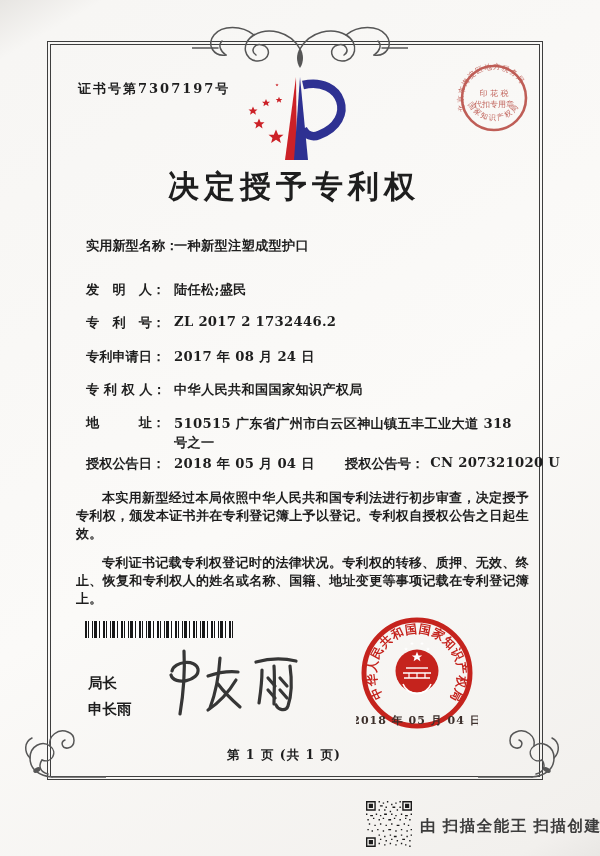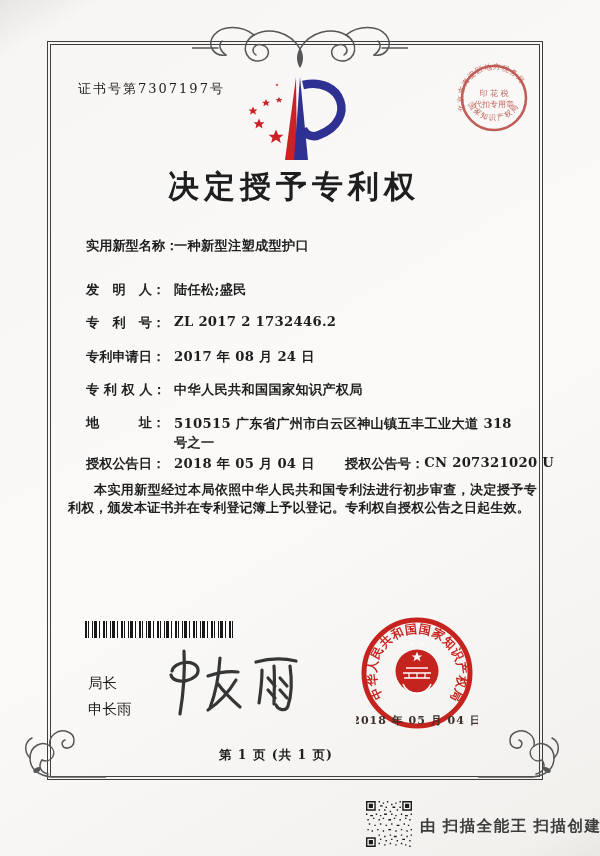--- a/index.html
+++ b/index.html
@@ -6,42 +6,42 @@
   body{
     width:600px;height:856px;position:relative;overflow:hidden;
     background:linear-gradient(150deg,#e7e5e2 0%,#f7f6f4 5%,#fbfaf8 55%,#f2f0ed 96%,#e9e7e4 100%);
     font-family:"DejaVu Serif","Liberation Serif",serif;color:#1e1e1e;
   }
   .abs{position:absolute}
   .frame{
     left:50px;top:44px;width:488px;height:731px;
     border:1.6px solid #3e3e3e;outline:1px solid #3e3e3e;outline-offset:2.5px;
   }
-  .certno{left:78px;top:80px;font-size:13px;font-weight:400;letter-spacing:2px}
+  .certno{left:78px;top:80px;font-size:13px;font-weight:700;letter-spacing:2px}
   .logo{left:236px;top:74px;width:128px;height:90px}
   .title{left:50px;top:166px;width:488px;text-align:center;font-size:31px;font-weight:700;letter-spacing:5px;white-space:nowrap}
   .fields{left:86px;top:237px;width:444px;font-size:13.2px;font-weight:600}
   .frow{position:absolute;left:0;white-space:nowrap}
   .frow .lbl{display:inline-block;width:88px;vertical-align:top}
   .frow .val{display:inline-block;vertical-align:top;letter-spacing:.3px}
   .frow.wrap{white-space:normal}
   .frow.wrap .val{width:352px;line-height:19px}
   .grant2{position:absolute;left:259px;top:0;white-space:nowrap}
-  .grant2 .lbl{width:auto;}
+  .grant2 .lbl{width:auto;margin-right:6px}
   .paras{left:64px;top:477px;width:477px;font-size:13px;line-height:17.8px;font-weight:600;text-align:justify}
-  .paras p{margin:4px;text-indent:2em;letter-spacing:.2px}
+  .paras p{margin:12px;text-indent:2em;letter-spacing:.2px}
   .barcode{
     left:85px;top:621px;width:148px;height:17px;
     background:repeating-linear-gradient(90deg,#181818 0 2px,#fff 2px 3px,#181818 3px 4px,#fff 4px 7px,#181818 7px 8px,#fff 8px 9px,#181818 9px 12px,#fff 12px 14px,#181818 14px 15px,#fff 15px 18px);
   }
-  .signer{left:88px;top:670px;font-size:14.5px;font-weight:400;line-height:26px;font-family:"Liberation Sans","DejaVu Sans",sans-serif}
+  .signer{left:88px;top:670px;font-size:14.5px;font-weight:700;line-height:26px;font-family:"Liberation Sans","DejaVu Sans",sans-serif}
   .signature{left:158px;top:646px;width:165px;height:80px}
   .seal{left:356px;top:614px;width:122px;height:122px}
   .stamp{left:450px;top:54px;width:88px;height:88px;opacity:.85}
-  .pgfoot{left:42px;top:747px;width:468px;text-align:center;font-size:12.5px;font-weight:600;letter-spacing:1px}
+  .pgfoot{left:50px;top:747px;width:468px;text-align:center;font-size:12.5px;font-weight:600;letter-spacing:1px}
   .fl-top{left:192px;top:21px;width:216px;height:50px}
   .fl-bl{left:22px;top:726px;width:84px;height:60px}
   .fl-br{left:478px;top:726px;width:84px;height:60px;transform:scaleX(-1)}
   .qr{left:366px;top:801px;width:46px;height:46px}
   .scannote{left:420px;top:816px;font-size:15.5px;font-weight:600;letter-spacing:1.5px;color:#3c3c3c;font-family:"Liberation Sans","DejaVu Sans",sans-serif;white-space:nowrap}
   svg text{font-family:"DejaVu Serif","Liberation Serif",serif}
 </style>
 </head>
 <body>
 
@@ -103,20 +103,21 @@
   <div class="frow" style="top:218px">
     <span class="lbl">授权公告日：</span><span class="val">2018 年 05 月 04 日</span>
     <span class="grant2">
       <span class="lbl">授权公告号：</span><span class="val">CN 207321020 U</span>
     </span>
   </div>
 </div>
 
 <div class="abs paras">
   <p>本实用新型经过本局依照中华人民共和国专利法进行初步审查，决定授予专利权，颁发本证书并在专利登记簿上予以登记。专利权自授权公告之日起生效。</p>
+  <p>专利证书记载专利权登记时的法律状况。专利权的转移、质押、无效、终止、恢复和专利权人的姓名或名称、国籍、地址变更等事项记载在专利登记簿上。</p>
 </div>
 
 <div class="abs barcode"></div>
 
 <svg class="abs seal" viewBox="0 0 122 122">
   <circle cx="61" cy="59" r="53" fill="none" stroke-width="5" stroke="#c5231d"></circle>
   <path id="sealArc" d="M 27,83 A 41,41 0 1 1 95,83" fill="none"></path>
   <text font-size="12" fill="#c5231d" letter-spacing="0.8" font-weight="bold">
     <textPath href="#sealArc">中华人民共和国国家知识产权局</textPath>
   </text>

